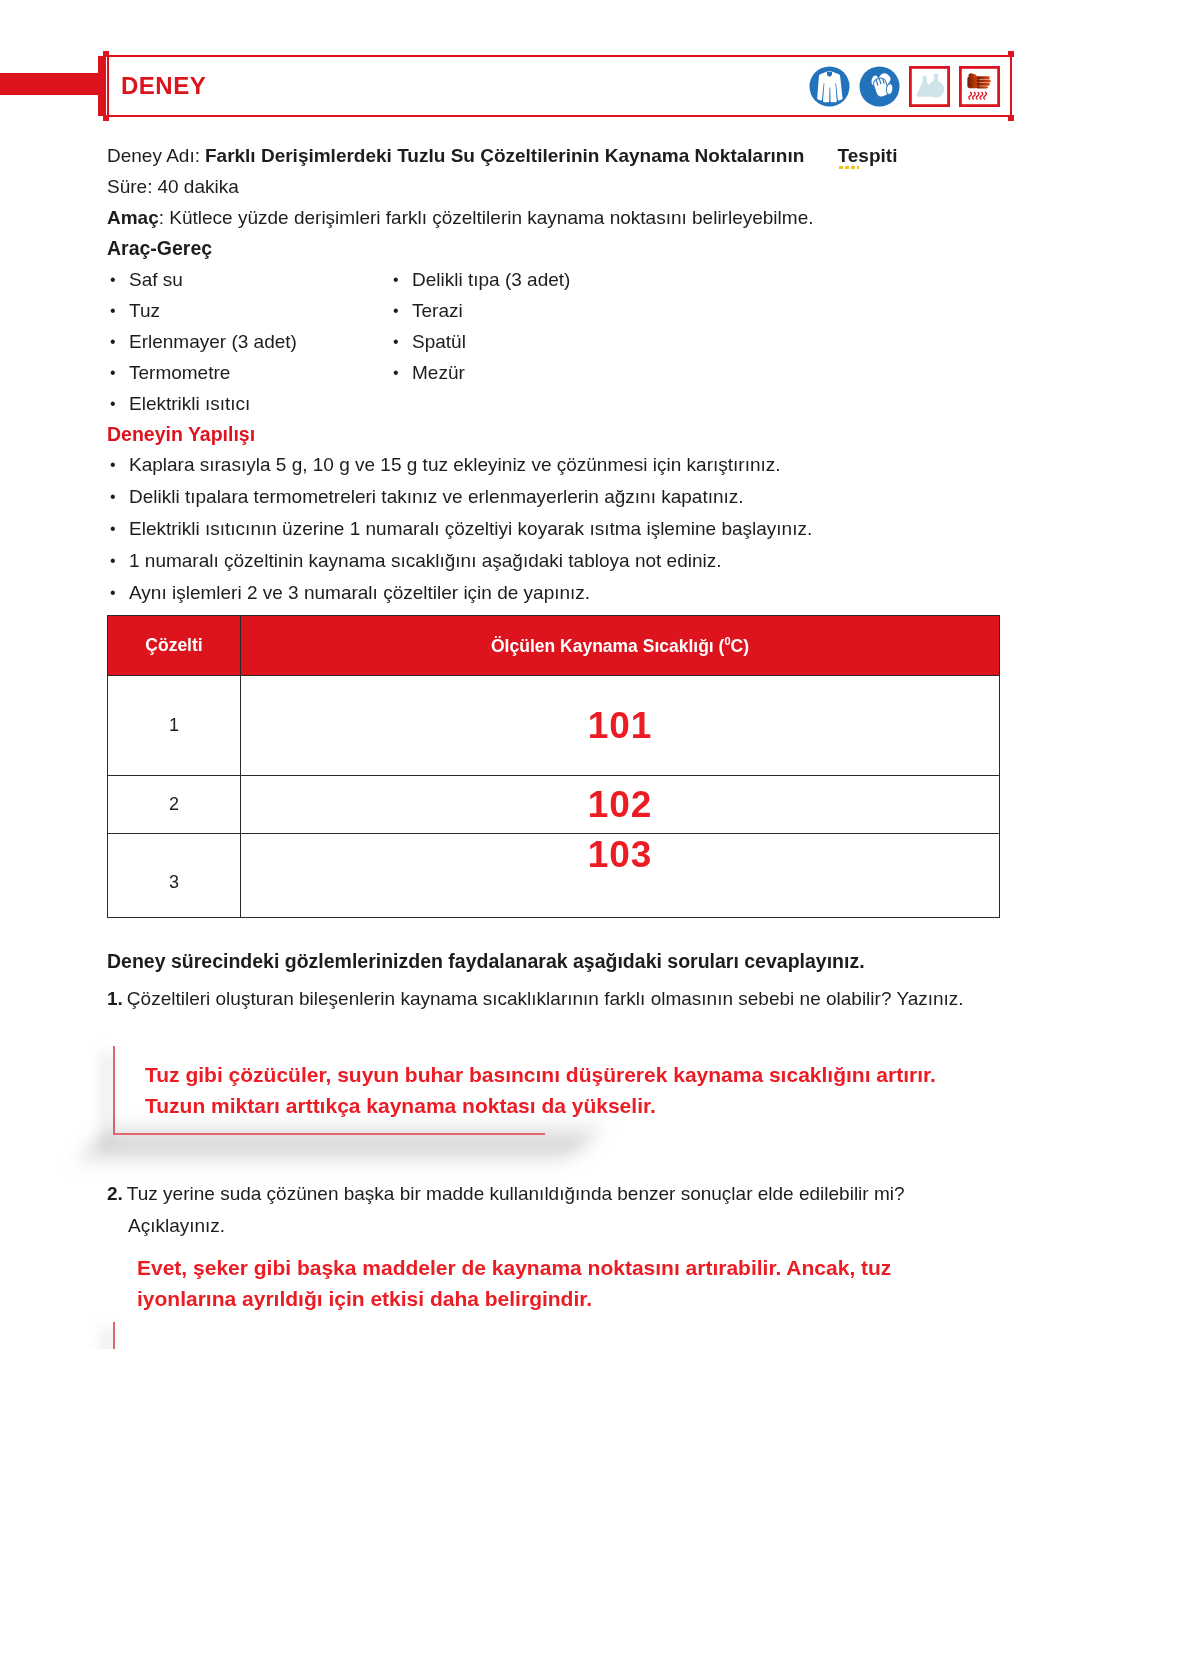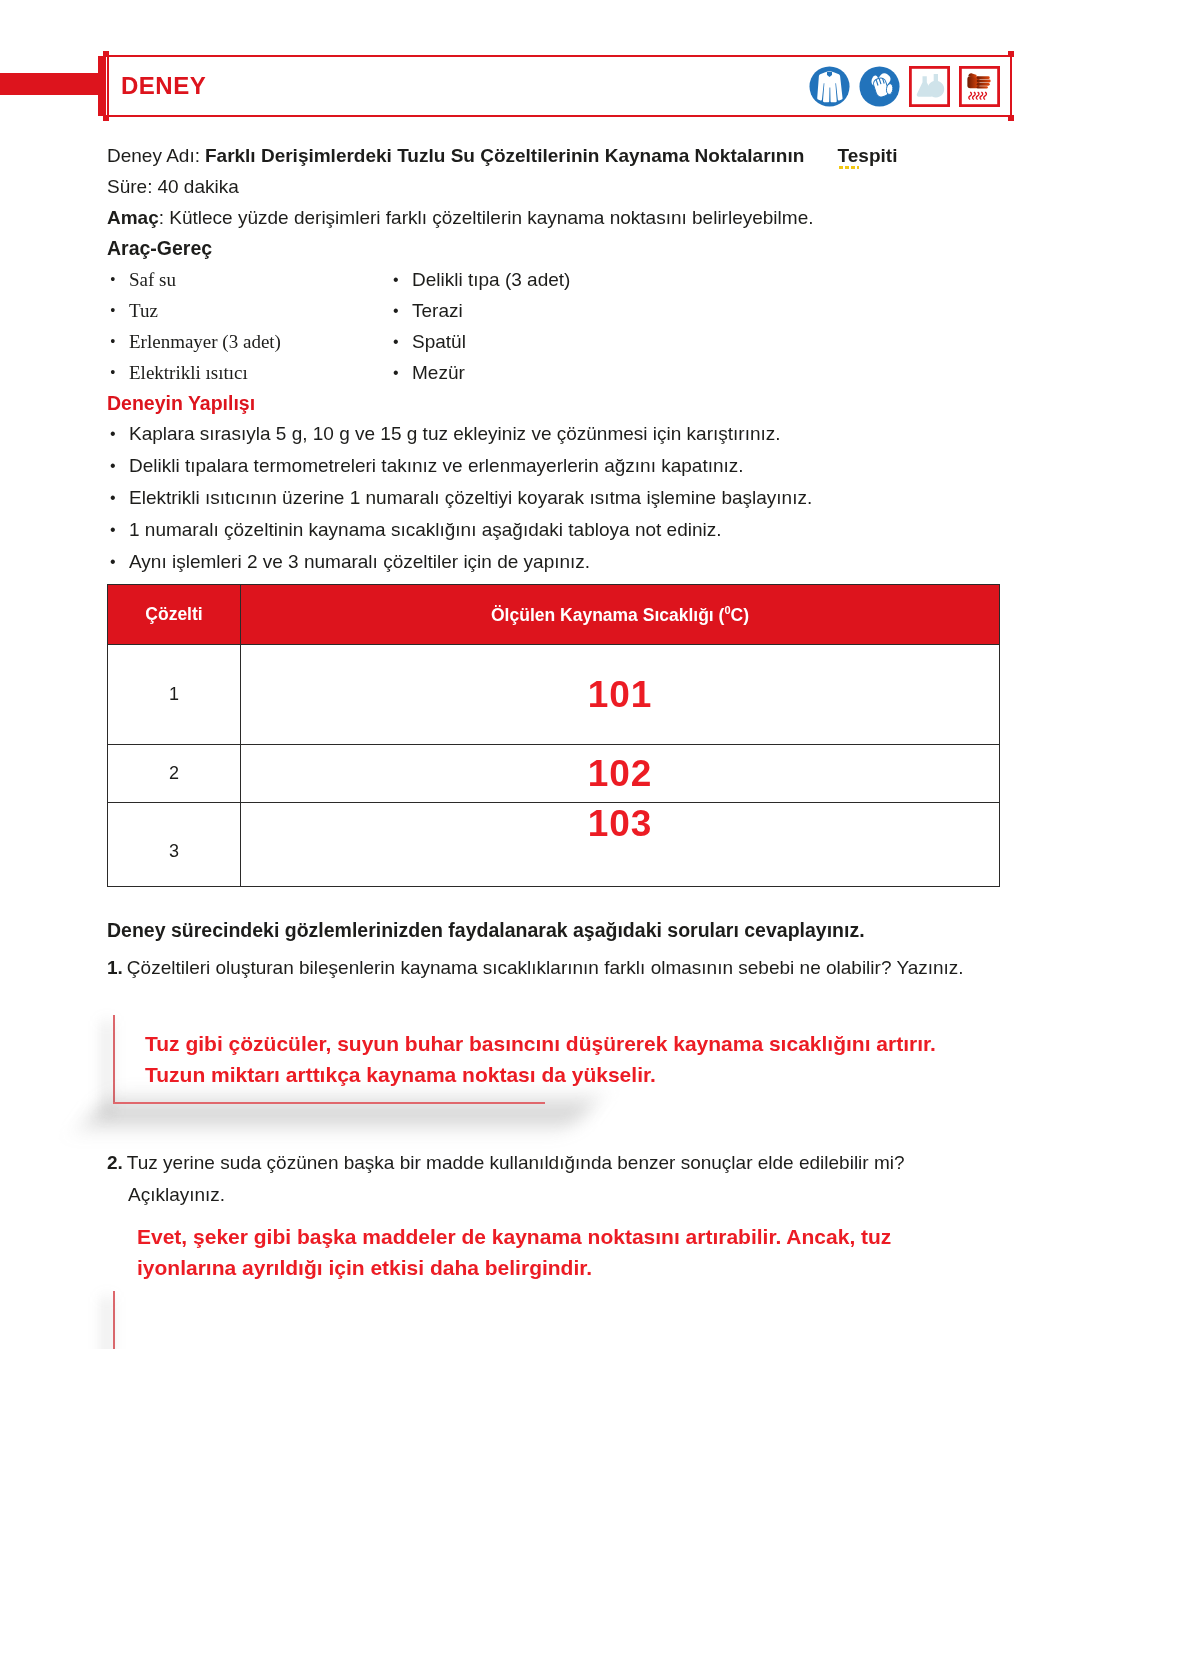--- a/index.html
+++ b/index.html
@@ -32,21 +32,21 @@
   .meta-line{font-size:19px;line-height:31px;}
   .meta-line b{font-weight:bold;}
   .lbl{font-weight:normal;margin-right:5px;}
   .tespiti{position:relative;margin-left:28px;}
   .tespiti::after{content:"";position:absolute;left:1px;bottom:-3px;width:20px;height:3px;
                   background:repeating-linear-gradient(90deg,#F2C713 0 4px,transparent 4px 6px);}
   .section-heading{font-size:19.5px;font-weight:bold;line-height:31px;}
   .section-heading.red{color:var(--red);}
 
   .materials-cols{display:flex;}
-  .mat-col-left{width:283px;font-family:Liberation Serif, serif;}
+  .mat-col-left{width:283px;}
   .mat-col-right{flex:1;}
   ul.plain{list-style:none;}
   ul.plain li{position:relative;padding-left:22px;font-size:19px;line-height:31px;}
   ul.plain li::before{content:"•";position:absolute;left:3px;top:0;font-size:16px;color:var(--ink);}
 
   ul.steps{list-style:none;}
   ul.steps li{position:relative;padding-left:22px;font-size:19px;line-height:29px;margin-bottom:3px;max-width:830px;}
   ul.steps li::before{content:"•";position:absolute;left:3px;top:0;font-size:16px;color:var(--ink);}
 
   
@@ -177,20 +177,21 @@
     <p class="meta-line">
       <b>Amaç</b><span>: Kütlece yüzde derişimleri farklı çözeltilerin kaynama noktasını belirleyebilme.</span>
     </p>
 
     <div class="section-heading">Araç-Gereç</div>
     <div class="materials-cols">
       <ul class="plain mat-col-left">
         <li>Saf su</li>
         <li>Tuz</li>
         <li>Erlenmayer (3 adet)</li>
+        <li>Termometre</li>
         <li>Elektrikli ısıtıcı</li>
       </ul>
       <ul class="plain mat-col-right">
         <li>Delikli tıpa (3 adet)</li>
         <li>Terazi</li>
         <li>Spatül</li>
         <li>Mezür</li>
       </ul>
     </div>
 

